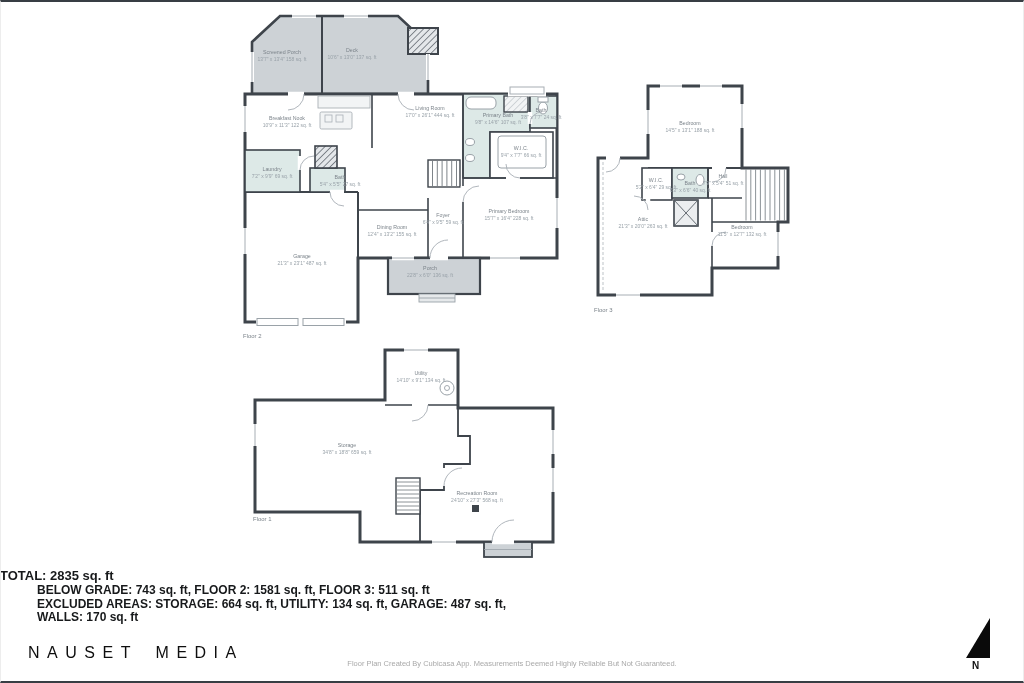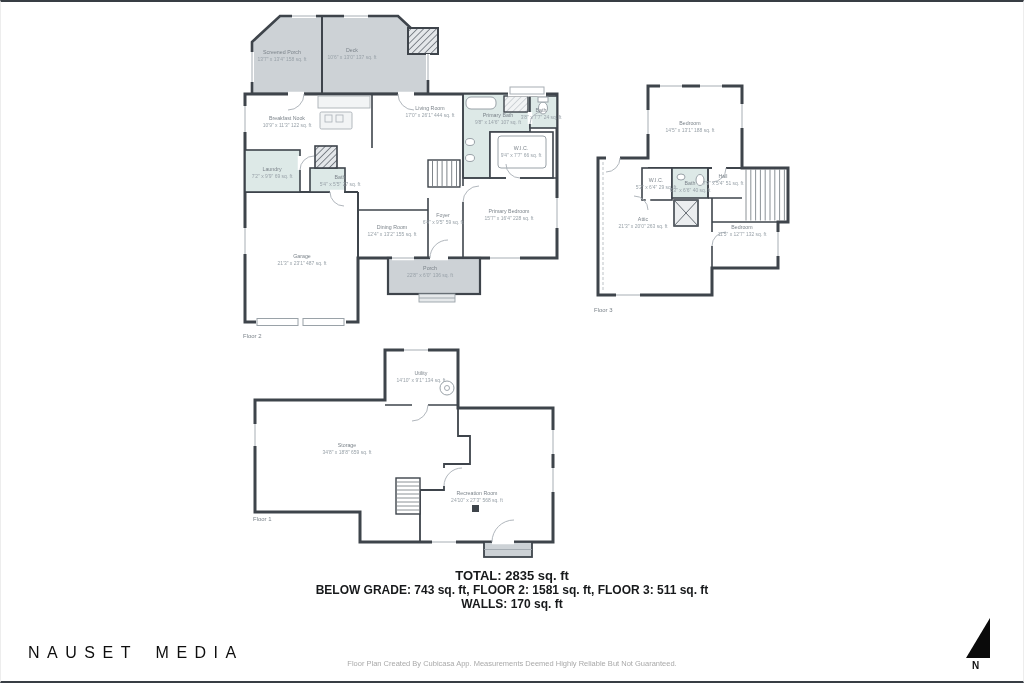--- a/index.html
+++ b/index.html
@@ -9,23 +9,23 @@
   }
   .frame{position:absolute;inset:0;border-top:2px solid #383e44;border-bottom:2px solid #383e44;
          border-left:1px solid #ededed;border-right:1px solid #ededed;pointer-events:none;z-index:50;}
   svg.plan{position:absolute;left:0;top:0;}
   .room-label{position:absolute;text-align:center;white-space:nowrap;line-height:1.3;
               transform:translate(-50%,-50%) scale(0.62);z-index:10;}
   .room-label .rname{display:block;font-size:8.5px;color:#7c848b;}
   .room-label .rdims{display:block;font-size:8px;color:#99a2a9;}
   .floor-caption{position:absolute;font-size:9px;color:#7c848b;transform:scale(0.66);
                  transform-origin:left top;white-space:nowrap;z-index:10;}
-  .summary{position:absolute;left:0;right:0;top:569px;text-align:center;color:#17191b;z-index:10;}
+  .summary{position:absolute;left:0;right:0;top:569px;color:#17191b;z-index:10;}
   .summary .total{font-size:13px;font-weight:700;line-height:14px;margin-bottom:1px;}
-  .summary .sline{font-size:12px;font-weight:600;line-height:13.6px;}
+  .summary .sline{font-size:12px;font-weight:600;line-height:13.6px;margin-left:37px;}
   .credit{position:absolute;left:0;right:0;top:659px;text-align:center;font-size:7.5px;color:#a9a9a9;z-index:10;}
   .brand{position:absolute;left:28px;top:644px;font-size:16px;font-weight:400;color:#0e0e0e;
          letter-spacing:7.5px;word-spacing:6px;white-space:nowrap;z-index:10;}
   .north{position:absolute;left:960px;top:616px;width:44px;height:62px;z-index:10;}
   .north .nlabel{position:absolute;left:12px;top:44px;font-size:10px;font-weight:600;color:#111;}
 </style>
 </head>
 <body>
 
 <div class="frame"></div>
@@ -390,20 +390,21 @@
     </div>
 </div>
 
 <div class="floor-caption" style="left:243px;top:333px">Floor 2</div>
 <div class="floor-caption" style="left:594px;top:307px">Floor 3</div>
 <div class="floor-caption" style="left:253px;top:516px">Floor 1</div>
 
 <div class="summary">
   <div class="total">TOTAL: 2835 sq. ft</div>
   <div class="sline">BELOW GRADE: 743 sq. ft, FLOOR 2: 1581 sq. ft, FLOOR 3: 511 sq. ft</div>
+  <div class="sline">EXCLUDED AREAS: STORAGE: 664 sq. ft, UTILITY: 134 sq. ft, GARAGE: 487 sq. ft,</div>
   <div class="sline">WALLS: 170 sq. ft</div>
 </div>
 
 <div class="credit">Floor Plan Created By Cubicasa App. Measurements Deemed Highly Reliable But Not Guaranteed.</div>
 
 <div class="brand">NAUSET MEDIA</div>
 
 <div class="north">
   <svg width="40" height="44" viewBox="0 0 40 44">
     <polygon points="6,42 30,2 30,42" fill="#0a0a0a"></polygon>

